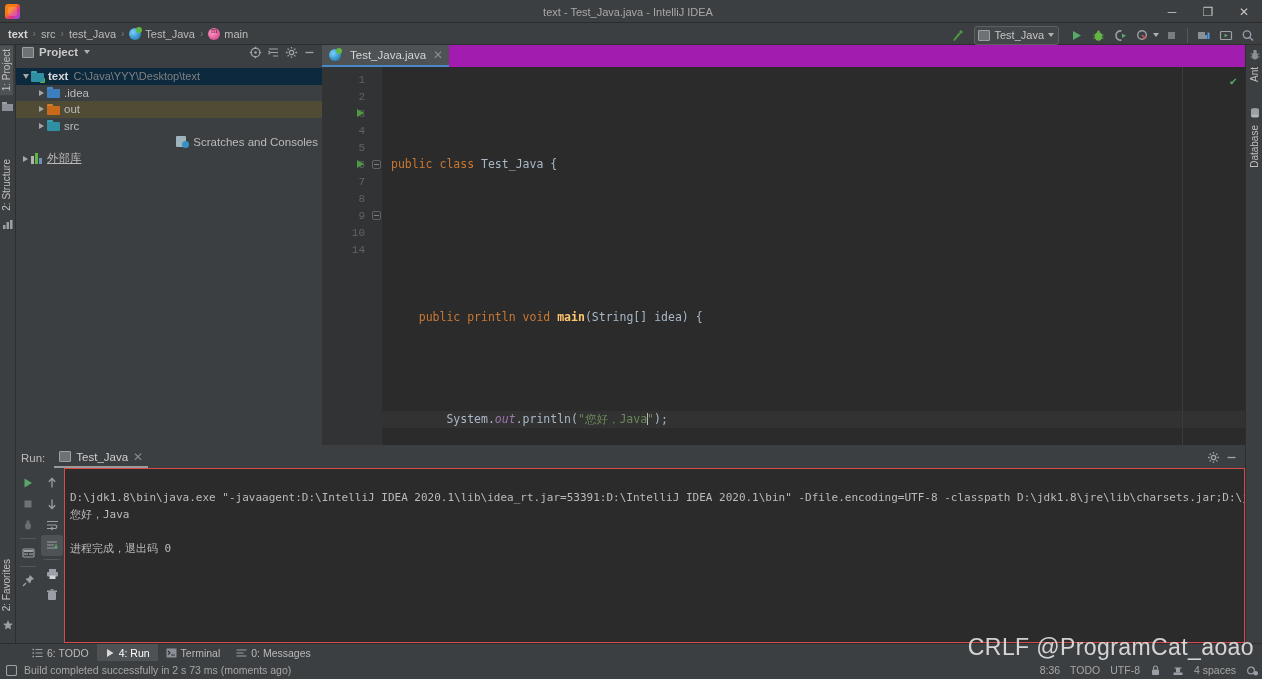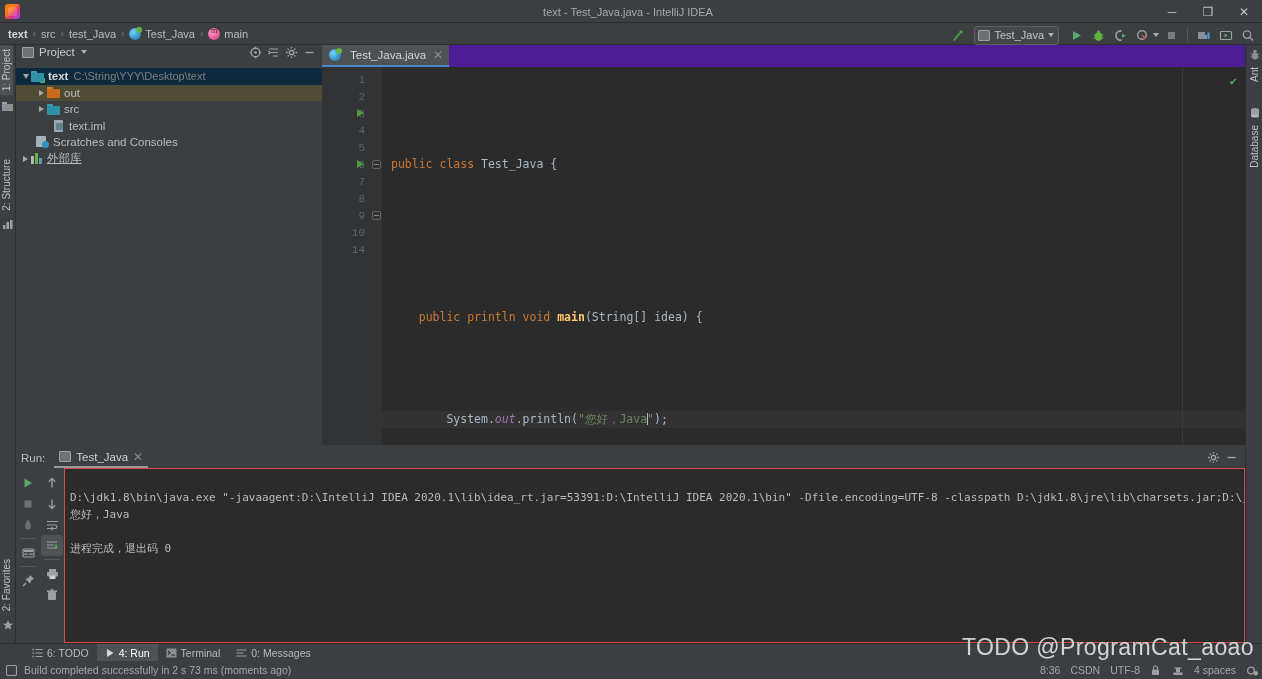--- a/index.html
+++ b/index.html
@@ -111,21 +111,21 @@
     background:#3c3f41; border-left:1px solid #2e2e2e;
   }
 
   
   .project-panel {
     position:absolute; left:16px; top:45px; width:306px; height:400px;
     background:#3c3f41; display:flex; flex-direction:column;
   }
   .panel-head {
     height:22px; display:flex; align-items:center; padding:0 4px 8px 6px;
-    background:#3c3f41; flex:0 0 auto;
+    background:#3c3f41; flex:0 0 auto;font-weight:bold;
   }
   .panel-head .ph-icon{
     width:12px;height:11px;border:1px solid #9aa0a6;border-radius:1px;background:#6e7275;margin-right:5px;
   }
   .panel-head .ph-title{font-size:11.5px;color:#c9c9c9;}
   .panel-head .spacer{flex:1;}
   .ph-btn{width:18px;height:18px;display:flex;align-items:center;justify-content:center;border-radius:3px;}
   .tree {
     flex:1; background:#3c3f41; overflow:hidden; padding-top:1px;
     font-size:11.5px;
@@ -163,21 +163,21 @@
   .libicon i{display:block;width:3px;background:#7aa86f;}
   .libicon i:nth-child(1){height:8px;background:#b3b3b3;}
   .libicon i:nth-child(2){height:11px;background:#62b543;}
   .libicon i:nth-child(3){height:6px;background:#6897bb;}
 
   
   .editor-area {
     position:absolute; left:322px; top:45px; width:923px; height:400px;
     background:#2b2b2b;
   }
-  .tabbar { height:22px; background:#4c1d95; display:flex; align-items:flex-end; }
+  .tabbar { height:22px; background:#a21caf; display:flex; align-items:flex-end; }
   .etab {
     height:22px; display:flex; align-items:center; padding:0 6px 0 7px; gap:5px;
     background:#4e5254; border-bottom:2px solid #4a88c7; font-size:11.5px; color:#d4d4d4;
   }
   .etab .close{color:#8b8b8b;font-size:12px;margin-left:2px;}
   .code-wrap { position:relative; height:378px; background:#2b2b2b; display:flex; }
   .gutter {
     width:49px; background:#313335; flex:0 0 49px; position:relative; padding-top:4px;
   }
   .gline {
@@ -464,46 +464,49 @@
     <div class="tree">
 
       <div class="tnode sel" style="padding-left:4px;">
         <span class="tarrow">
             <span class="arr down"></span>
           </span>
         <span class="folder mod">
             <span class="badge"></span>
           </span>
         <span class="tlabel bold">text</span>
-        <span class="tpath">C:\String\YYY\Desktop\text</span>
-      </div>
-
+        <span class="tpath">C:\Java\YYY\Desktop\text</span>
+      </div>
+
+      <div class="tnode" style="padding-left:20px;">
+        <span class="tarrow">
+            <span class="arr"></span>
+          </span>
+        <span class="folder blue"></span>
+        <span class="tlabel">.idea</span>
+      </div>
 
       <div class="tnode hl" style="padding-left:20px;">
         <span class="tarrow">
             <span class="arr"></span>
           </span>
         <span class="folder orange"></span>
         <span class="tlabel">out</span>
       </div>
 
       <div class="tnode" style="padding-left:20px;">
         <span class="tarrow">
             <span class="arr"></span>
           </span>
         <span class="folder teal"></span>
         <span class="tlabel">src</span>
       </div>
 
-      <div class="tnode" style="padding-left:37px;">
-        <span class="imlicon"></span>
-        <span class="tlabel">text.iml</span>
-      </div>
-
-      <div class="tnode" style="padding-left:20px;">
+
+      <div class="tnode" style="padding-left:20px;justify-content:flex-end;">
         <span class="scratchicon"></span>
         <span class="tlabel">Scratches and Consoles</span>
       </div>
 
       <div class="tnode" style="padding-left:4px;text-decoration:underline;">
         <span class="tarrow">
             <span class="arr"></span>
           </span>
         <span class="libicon">
             <i></i>
@@ -726,21 +729,21 @@
   <div class="statusbar">
     <span style="margin-right:7px;">
       <svg width="11" height="11" viewBox="0 0 11 11">
           <rect x="0.5" y="0.5" width="10" height="10" rx="1.5" fill="none" stroke="#9aa0a6" stroke-width="1.1"></rect>
         </svg>
     </span>
     <span>Build completed successfully in 2 s 73 ms (moments ago)</span>
 
     <div class="sb-right">
       <span class="sb-item">8:36</span>
-      <span class="sb-item">CSDN</span>
+      <span class="sb-item">TODO</span>
       <span class="sb-item">UTF-8</span>
       <span class="sb-icon">
         <svg width="11" height="11" viewBox="0 0 11 11">
             <rect x="2" y="4.5" width="7" height="5.5" rx="1" fill="#9aa0a6"></rect>
             <path d="M3.5 4.5 V3 A2 2 0 0 1 7.5 3 V4.5" fill="none" stroke="#9aa0a6" stroke-width="1.1"></path>
           </svg>
       </span>
       <span class="sb-icon">
         <svg width="12" height="11" viewBox="0 0 12 11">
             <rect x="1.5" y="7.5" width="9" height="2.5" fill="#9aa0a6"></rect>
@@ -751,15 +754,15 @@
       <span class="sb-item">4 spaces</span>
       <span class="sb-icon">
         <svg width="13" height="11" viewBox="0 0 13 11">
             <circle cx="5" cy="5.5" r="3.4" fill="none" stroke="#9aa0a6" stroke-width="1.2"></circle>
             <circle cx="9.8" cy="8.3" r="2.2" fill="#9aa0a6"></circle>
           </svg>
       </span>
     </div>
   </div>
 
-  <div class="watermark">TODO @ProgramCat_aoao</div>
+  <div class="watermark">CRLF @ProgramCat_aoao</div>
 
 </div>
 
 </body></html>

